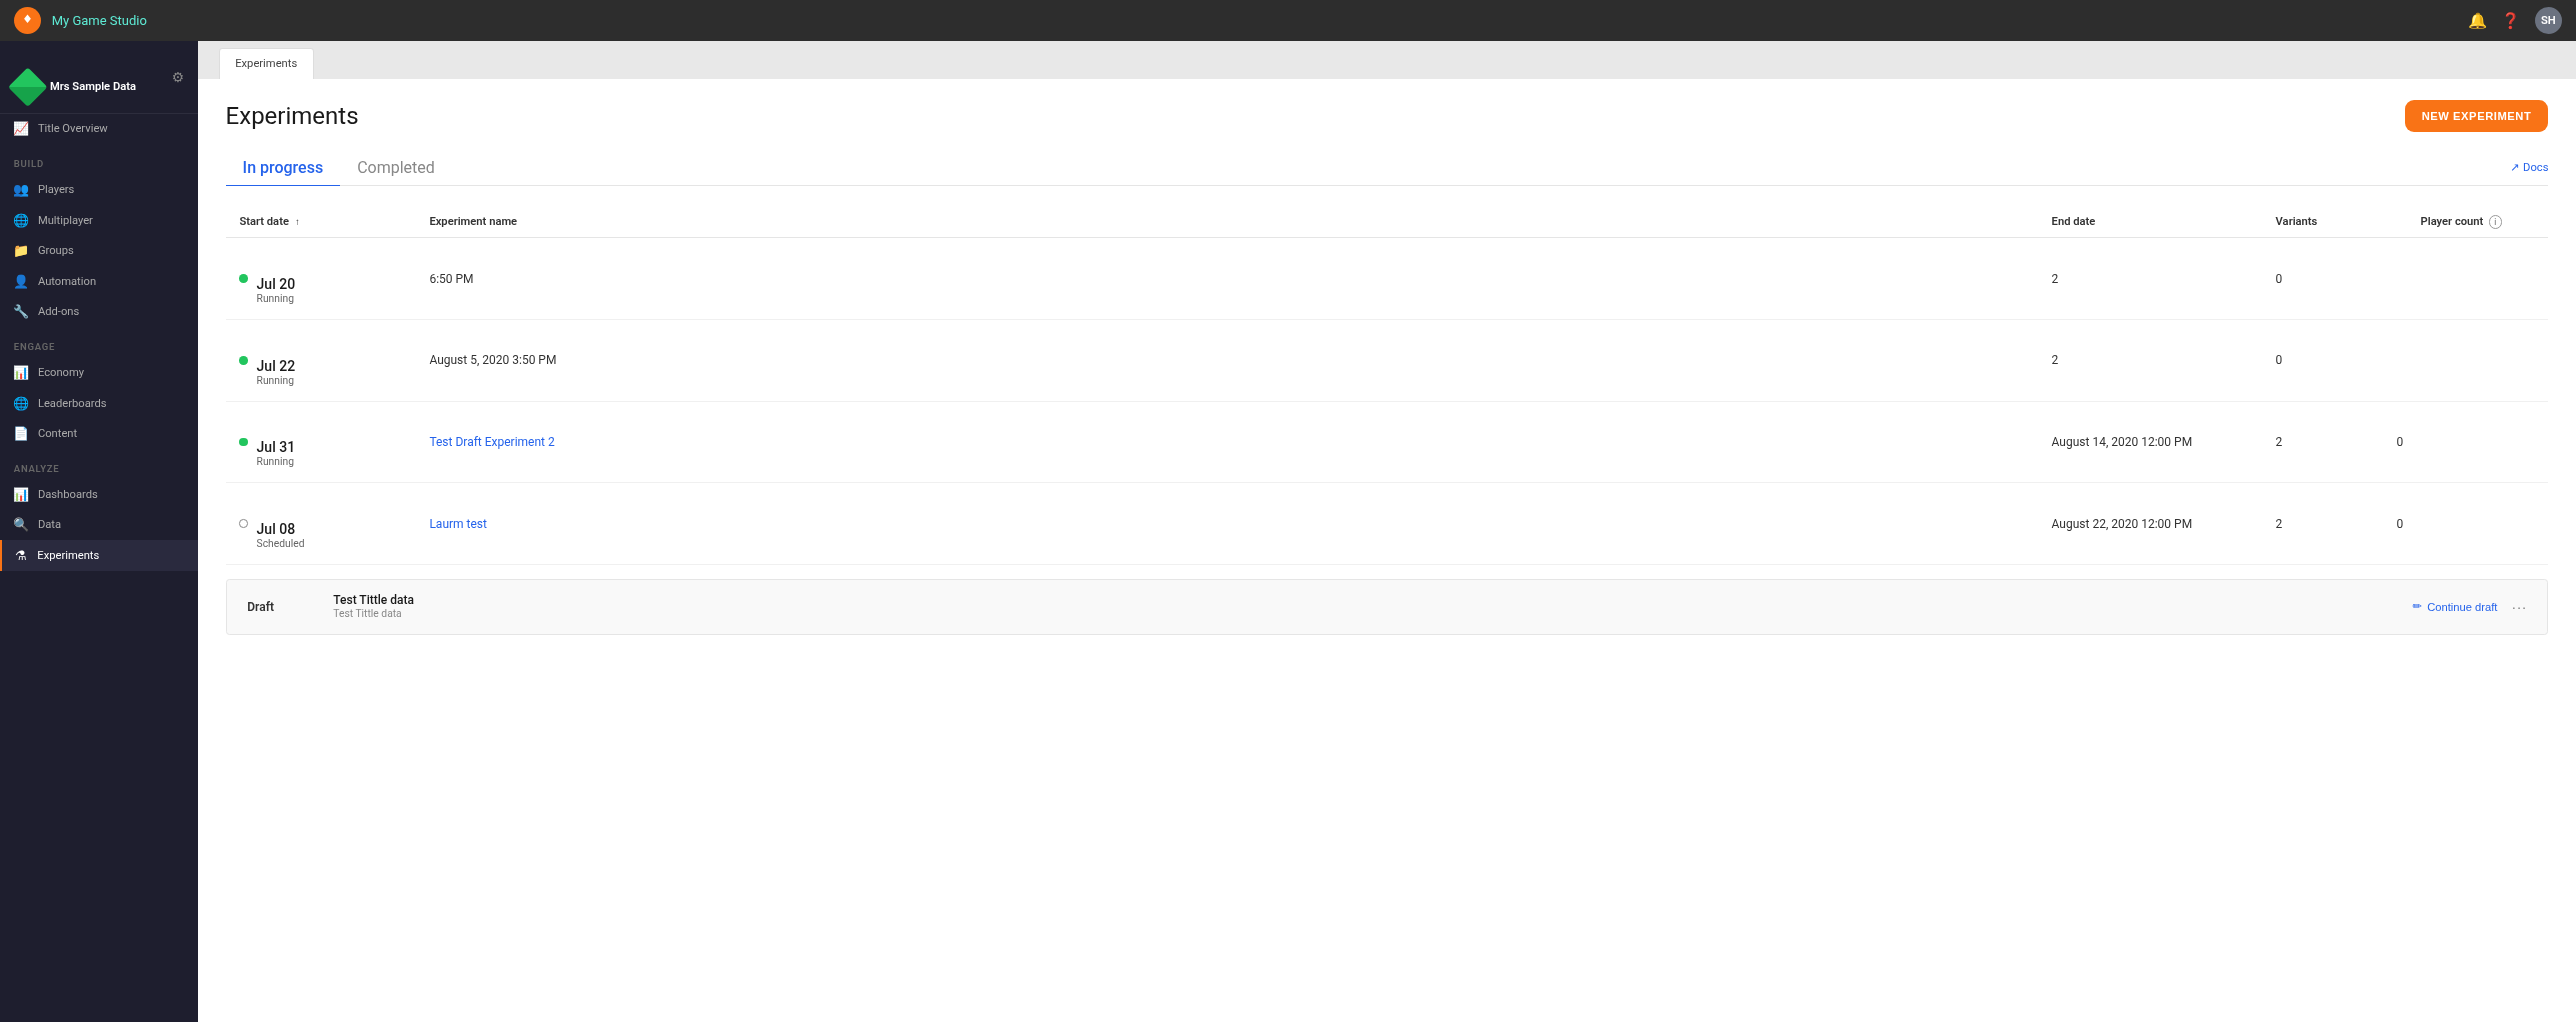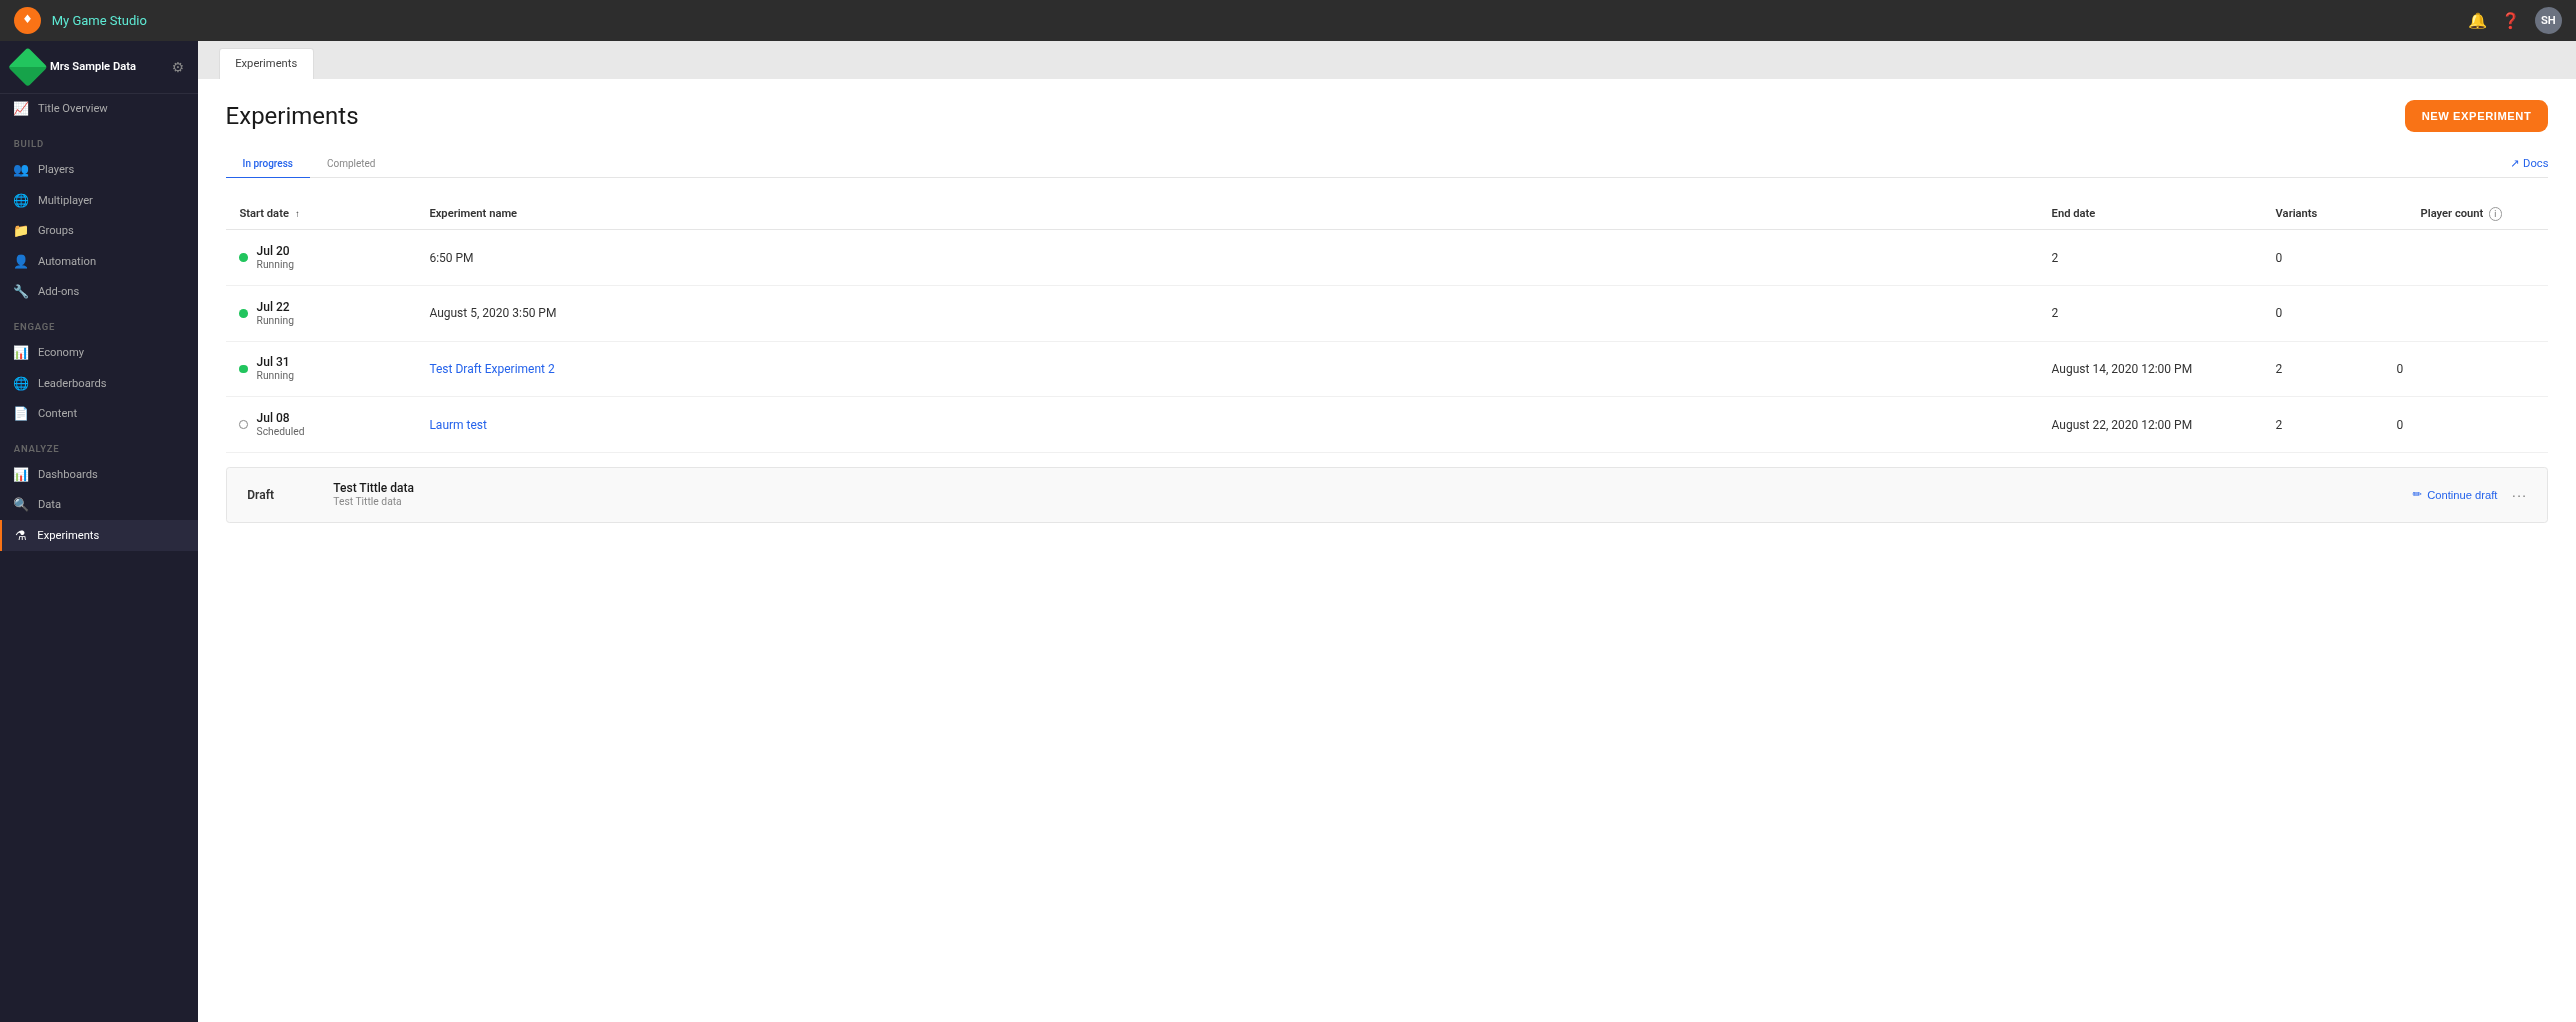--- a/index.html
+++ b/index.html
@@ -45,21 +45,21 @@
       flex-shrink: 0;
       overflow-y: auto;
     }
     .sidebar-studio {
       padding: 12px 13.8px;
       display: flex;
       align-items: center;
       justify-content: space-between;
       border-bottom: 0.9px solid #2d2d3d;
     }
-    .sidebar-studio-info { display: flex; align-items: center; gap: 8.6px; }
+    .sidebar-studio-info { display: flex; align-items: center; gap: 8.6px; margin-top: 20px; }
     .studio-diamond {
       width: 27.6px; height: 27.6px;
       background: linear-gradient(135deg, #22c55e 50%, #16a34a 50%);
       transform: rotate(45deg);
       border-radius: 3.4px;
     }
     .studio-name { color: white; font-size: 11.2px; font-weight: 600; line-height: 1.3; }
     .gear-icon { color: #888; font-size: 13.8px; cursor: pointer; }
 
     .sidebar-nav-item {
@@ -140,21 +140,21 @@
     
     .sub-tabs {
       display: flex; align-items: center; gap: 0;
       border-bottom: 1.7px solid #e5e5e5;
       margin-bottom: 20.7px;
       justify-content: space-between;
     }
     .sub-tabs-left { display: flex; }
     .sub-tab {
       padding: 8.6px 17px;
-      font-size: 10px;
+      font-size: 16px;
       cursor: pointer;
       color: #888;
       border-bottom: 1.7px solid transparent;
       margin-bottom: -1.7px;
     }
     .sub-tab.active { color: #2563eb; border-bottom: 1.7px solid #2563eb; font-weight: 500; }
     .docs-link { display: flex; align-items: center; gap: 3.4px; color: #2563eb; font-size: 11.2px; cursor: pointer; }
 
     
     .table-header {
@@ -179,21 +179,21 @@
     }
 
     .status-cell { display: flex; align-items: center; gap: 8.6px; }
     .status-dot {
       width: 8.6px; height: 8.6px; border-radius: 50%;
       flex-shrink: 0;
     }
     .status-dot.running { background: #22c55e; }
     .status-dot.scheduled { border: 1.7px solid #888; background: transparent; }
 
-    .date-main { font-size: 12px; font-weight: 500; color: #1a1a1a; }
+    .date-main { font-size: 14px; font-weight: 500; color: #1a1a1a; margin-top: 24px; }
     .date-sub { font-size: 10.3px; color: #666; }
 
     .exp-link { color: #2563eb; text-decoration: none; font-size: 12px; }
 
     .end-date { font-size: 12px; color: #333; }
     .variants-count { font-size: 12px; color: #333; }
     .player-count-val { font-size: 12px; color: #333; }
 
     .player-count-header { display: flex; align-items: center; gap: 5.2px; padding-left: 24px; }
     .info-circle {

